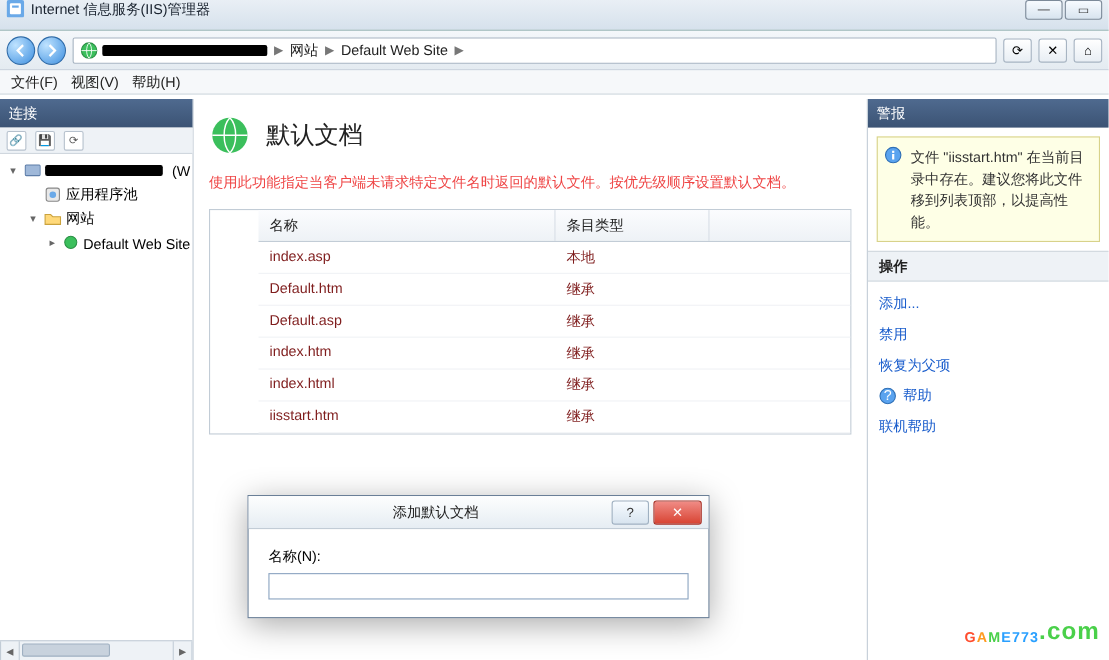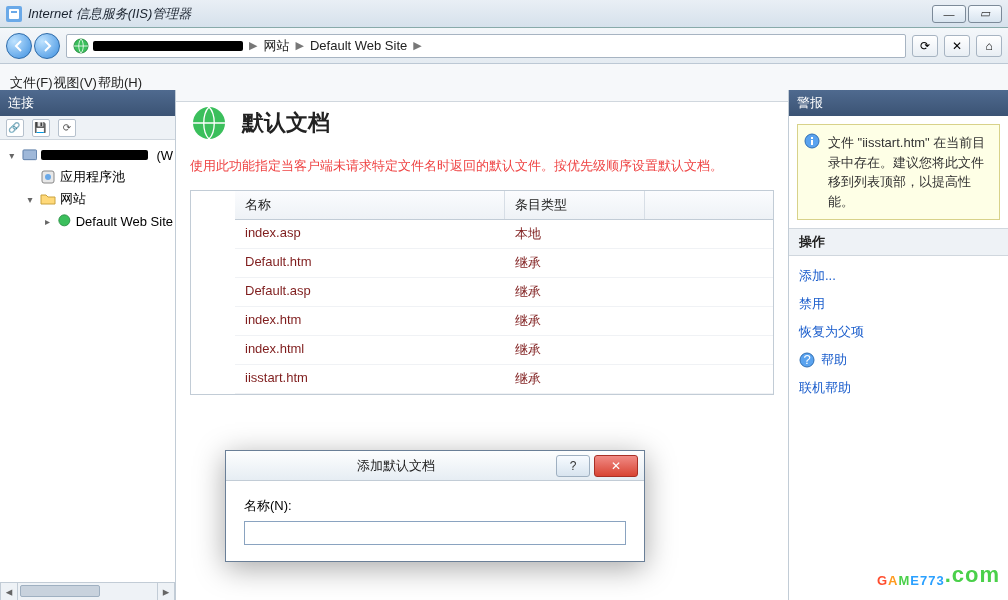--- a/index.html
+++ b/index.html
@@ -1,38 +1,38 @@
 <!DOCTYPE html>
 <html><head>
 <meta charset="utf-8">
 <style>
 * { box-sizing: border-box; margin: 0; padding: 0; font-family: "Microsoft YaHei", "Segoe UI", Tahoma, sans-serif; font-size: 13px; }
 body { width: 1008px; height: 600px; overflow: hidden; background: #fff; position: relative; }
 
 
-.titlebar { height: 28px; background: linear-gradient(#e9eff5,#d6e1ec); border-bottom:1px solid #8aa; display:flex; align-items:center; padding:0 6px;font-style:italic; }
+.titlebar { height: 28px; background: linear-gradient(#e9eff5,#d6e1ec); border-bottom:1px solid #8aa; display:flex; align-items:flex-start; padding:0 6px; }
 .titlebar .icon { width:16px; height:16px; margin-right:6px; }
 .titlebar .title { color:#1b2430; }
 .titlebar .spacer { flex:1; }
 .win-controls { display:flex; gap:2px; }
 .win-controls .btn { width:34px; height:18px; background:linear-gradient(#f7fbff,#d8e4ef); border:1px solid #7c8a99; border-radius:3px; display:flex; align-items:center; justify-content:center; font-size:11px; color:#333; cursor:pointer; }
 
 
 .navbar { height:36px; background:linear-gradient(#f4f7fa,#e4ebf1); border-bottom:1px solid #bcc8d4; display:flex; align-items:center; padding:0 6px; gap:6px; }
 .nav-arrows { display:flex; gap:2px; }
 .nav-arrow { width:26px; height:26px; border-radius:13px; background:radial-gradient(circle at 30% 30%, #bfe3ff, #3d8fe0); border:1px solid #2d6aa8; display:flex; align-items:center; justify-content:center; color:#fff; cursor:pointer; }
 .addr { flex:1; height:24px; background:#fff; border:1px solid #a7b4c2; border-radius:2px; display:flex; align-items:center; padding:0 6px; gap:4px; overflow:hidden; }
 .addr .globe { width:16px; height:16px; }
 .addr .seg { color:#222; white-space:nowrap; }
 .addr .chev { color:#777; font-size:11px; padding:0 2px; }
 .addr .redact { height:10px; background:#000; border-radius:2px; }
 .tool-btn { width:26px; height:22px; border:1px solid #a7b4c2; border-radius:3px; background:linear-gradient(#fff,#e8eef4); display:flex; align-items:center; justify-content:center; cursor:pointer; font-size:12px; }
 
 
-.menubar { height:38px; border-bottom:1px solid #d0d7de; display:flex; align-items:center; padding:0 10px; gap:1px; background:#f6f8fa; }
+.menubar { height:22px; border-bottom:1px solid #d0d7de; display:flex; align-items:center; padding:0 10px; gap:12px; background:#f6f8fa; }
 .menubar .mi { color:#222; cursor:pointer; }
 
 
 .columns { position:absolute; top:90px; left:0; right:0; bottom:0; display:flex; }
 
 
 .left-panel { width:176px; border-right:1px solid #c2ccd6; display:flex; flex-direction:column; }
 .panel-header { background:linear-gradient(#4f6a8f,#3b5374); color:#fff; padding:4px 8px; font-size:13px; }
 .left-tools { height:24px; border-bottom:1px solid #d0d7de; display:flex; align-items:center; padding:0 6px; gap:8px; background:#eef2f6; }
 .left-tools .tb { width:18px; height:18px; border:1px solid #b6c1cd; border-radius:2px; background:#fff; cursor:pointer; display:flex; align-items:center; justify-content:center; font-size:10px; color:#555; }
@@ -46,21 +46,21 @@
 
 .hscroll { height:18px; border-top:1px solid #c2ccd6; background:#eef2f6; display:flex; }
 .hscroll .sb { width:18px; border-left:1px solid #c2ccd6; border-right:1px solid #c2ccd6; display:flex; align-items:center; justify-content:center; color:#666; cursor:pointer; }
 .hscroll .track { flex:1; position:relative; }
 .hscroll .thumb { position:absolute; left:2px; top:2px; height:12px; width:80px; background:#c8d2dd; border:1px solid #9fb0c1; border-radius:2px; }
 
 
 .center { flex:1; padding:14px 14px 0 14px; position:relative; overflow:hidden; }
 .page-head { display:flex; align-items:center; gap:14px; margin-bottom:14px; }
 .page-head .big-icon { width:38px; height:38px; }
-.page-head h1 { font-size:22px; font-weight:700; color:#222;text-align:right; }
+.page-head h1 { font-size:22px; font-weight:400; color:#222;text-align:right; }
 .desc { color:#ef4444; line-height:1.5; margin-bottom:14px; font-size:13px; }
 
 .grid { border:1px solid #c2ccd6;padding-left:44px; }
 .grid-head { display:flex; background:linear-gradient(#fbfcfe,#eef2f6); border-bottom:1px solid #c2ccd6; }
 .grid-head .col { padding:5px 10px; font-size:13px; color:#222; border-right:1px solid #d7dee6; }
 .grid-body .row { display:flex; border-bottom:1px solid #f0f2f5; }
 .grid-body .cell { padding:5px 10px; font-size:13px; color:#7f1d1d; }
 .col-name { width:270px; }
 .col-type { width:140px; }
 

